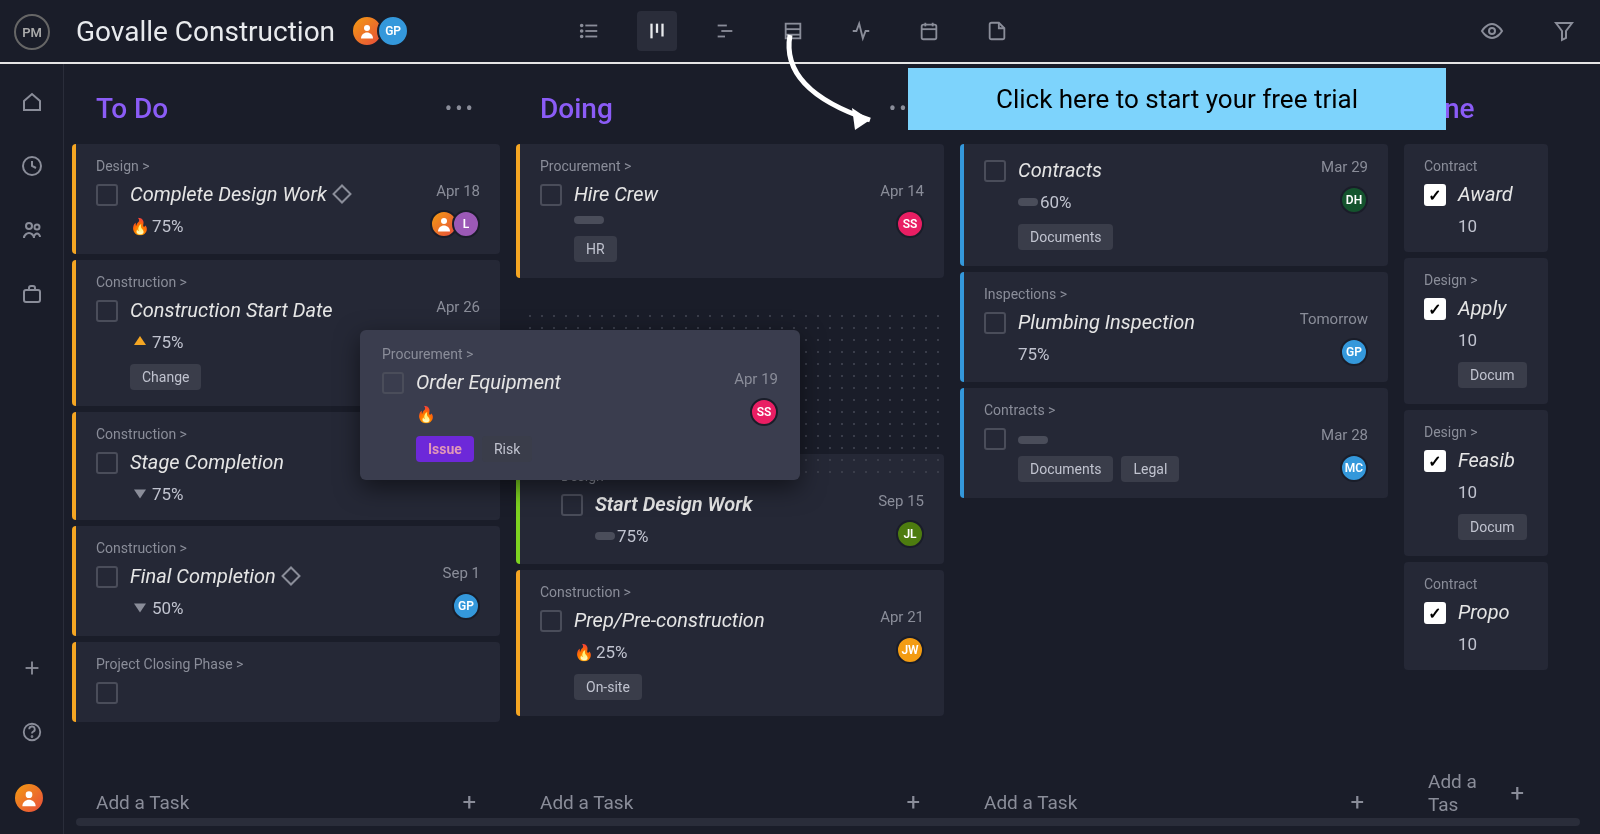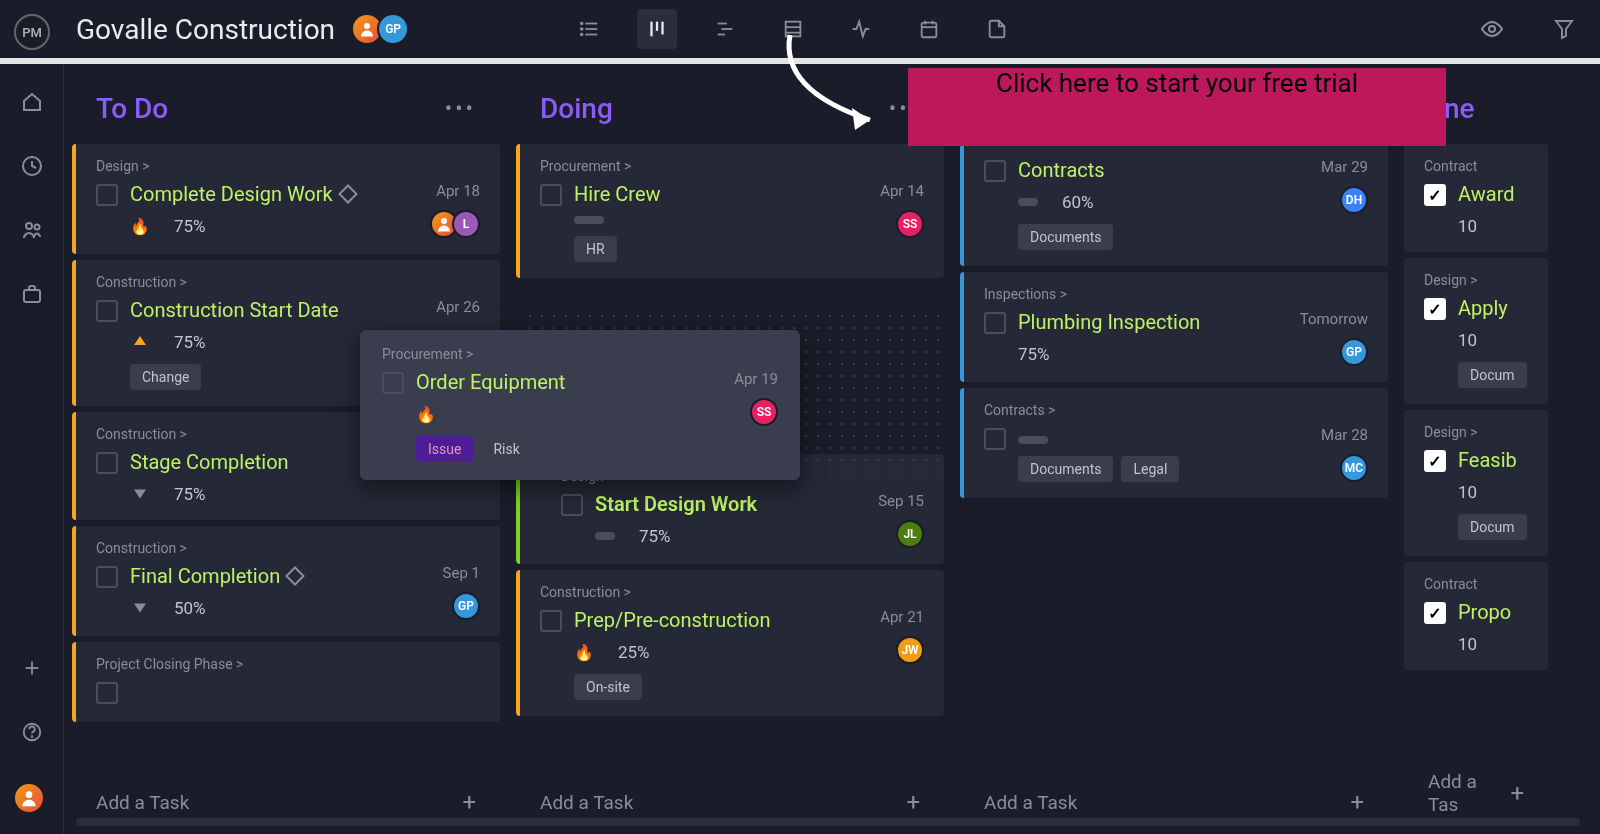--- a/index.html
+++ b/index.html
@@ -10,21 +10,21 @@
   width: 1600px;
   height: 834px;
   overflow: hidden;
   position: relative;
 }
 .topbar {
   height: 64px;
   display: flex;
   align-items: center;
   padding: 0 16px 0 76px;
-  border-bottom: 6px solid #e5e5e5;
+  border-bottom: 2px solid #e5e5e5;
 }
 .logo-pm {
   position: absolute;
   left: 14px;
   top: 14px;
   width: 36px;
   height: 36px;
   border-radius: 50%;
   border: 2px solid #666;
   display: flex;
@@ -192,36 +192,37 @@
   border-color: #fff;
   display: flex;
   align-items: center;
   justify-content: center;
   color: #000;
   font-weight: bold;
 }
 .card-body { flex: 1; }
 .card-title {
   font-size: 20px;
-  color: #bef264;
+  color: #e5e5e5;
   display: flex;
   align-items: center;
   gap: 8px;
+  font-style: italic;
 }
 .card-title.bold { font-weight: 600; }
 .diamond {
   width: 14px;
   height: 14px;
   border: 2px solid #8a8d99;
   transform: rotate(45deg);
 }
 .card-meta {
   display: flex;
   align-items: center;
-  gap: 24px;
+  gap: 2px;
   margin-top: 10px;
 }
 .priority-icon {
   width: 20px;
   height: 20px;
   display: flex;
   align-items: center;
   justify-content: center;
 }
 .percent {
@@ -233,21 +234,21 @@
   gap: 8px;
   margin-top: 12px;
 }
 .tag {
   background: #3a3d4a;
   color: #c0c3cf;
   padding: 5px 12px;
   border-radius: 4px;
   font-size: 14px;
 }
-.tag.issue { background: #4c1d95; color: #e097b8; }
+.tag.issue { background: #6d28d9; color: #e097b8; font-weight: bold; }
 .card-right {
   text-align: right;
   display: flex;
   flex-direction: column;
   align-items: flex-end;
   gap: 10px;
 }
 .card-date {
   font-size: 15px;
   color: #8a8d99;
@@ -291,24 +292,25 @@
   height: 170px;
   background-image: radial-gradient(#3a3d4a 1.5px, transparent 1.5px);
   background-size: 12px 12px;
   z-index: 40;
 }
 .cta-banner {
   position: absolute;
   left: 908px;
   top: 68px;
   width: 538px;
-  height: 78px;
-  background: #be185d;
+  height: 62px;
+  background: #7dd3fc;
   color: #000;
   display: flex;
+  align-items: center;
   justify-content: center;
   font-size: 26px;
   z-index: 60;
 }
 .arrow-annotation {
   position: absolute;
   left: 770px;
   top: 30px;
   width: 140px;
   height: 110px;
@@ -672,21 +674,21 @@
                 </span>
                 <span class="percent">60%</span>
               </div>
         <div class="tags">
                 <div class="tag">Documents</div>
               </div>
       </div>
       <div class="card-right">
               <div class="card-date">Mar 29</div>
               <div class="card-avatars">
-                <div class="avatar" style="background:#3b82f6">DH</div>
+                <div class="avatar" style="background:#14532d">DH</div>
               </div>
             </div>
     </div>
   </div>
         <div class="card border-blue ">
     <div class="card-breadcrumb">Inspections &gt;</div>
     <div class="card-row">
       <div class="card-checkbox"></div>
       <div class="card-body">
         <div class="card-title ">Plumbing Inspection</div>

